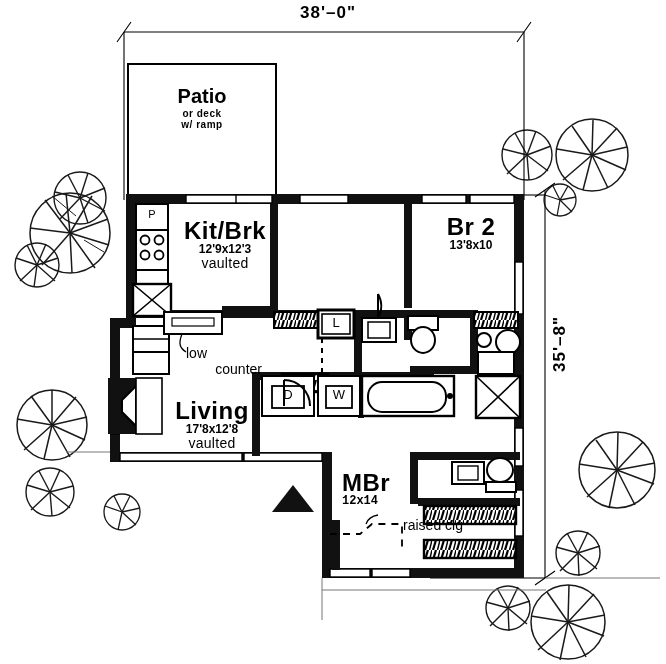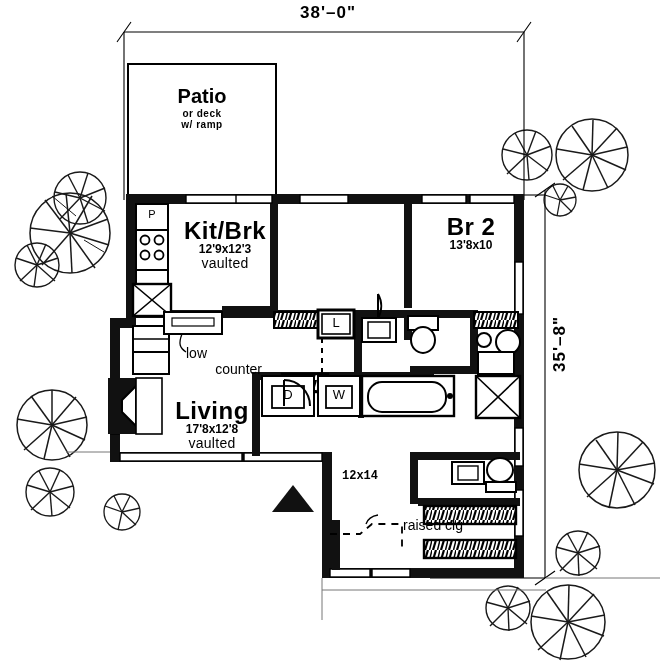--- a/index.html
+++ b/index.html
@@ -425,20 +425,21 @@
     <div class="room-dim">13'8x10</div>
   </div>
 
   <div class="lbl" style="left:150px;top:398px;width:124px;">
     <div class="room-name">Living</div>
     <div class="room-dim">17'8x12'8</div>
     <div class="room-sub">vaulted</div>
   </div>
 
   <div class="lbl" style="left:342px;top:470px;width:92px;text-align:left;">
+    <div class="room-name" style="text-align:left;">MBr</div>
     <div class="room-dim" style="text-align:left;font-family:Liberation Mono, monospace;">12x14</div>
   </div>
 
   <div class="lbl note" style="left:186px;top:346px;width:80px;text-align:left;">low</div>
   <div class="lbl note" style="left:172px;top:362px;width:90px;text-align:right;">counter</div>
   <div class="lbl note" style="left:378px;top:518px;width:110px;text-align:center;">raised  clg</div>
 
   <div class="lbl boxlbl" style="left:136px;top:209px;width:32px;">P</div>
   <div class="lbl boxlbl" style="left:272px;top:388px;width:32px;font-size:13px;">D</div>
   <div class="lbl boxlbl" style="left:326px;top:388px;width:26px;font-size:13px;">W</div>

